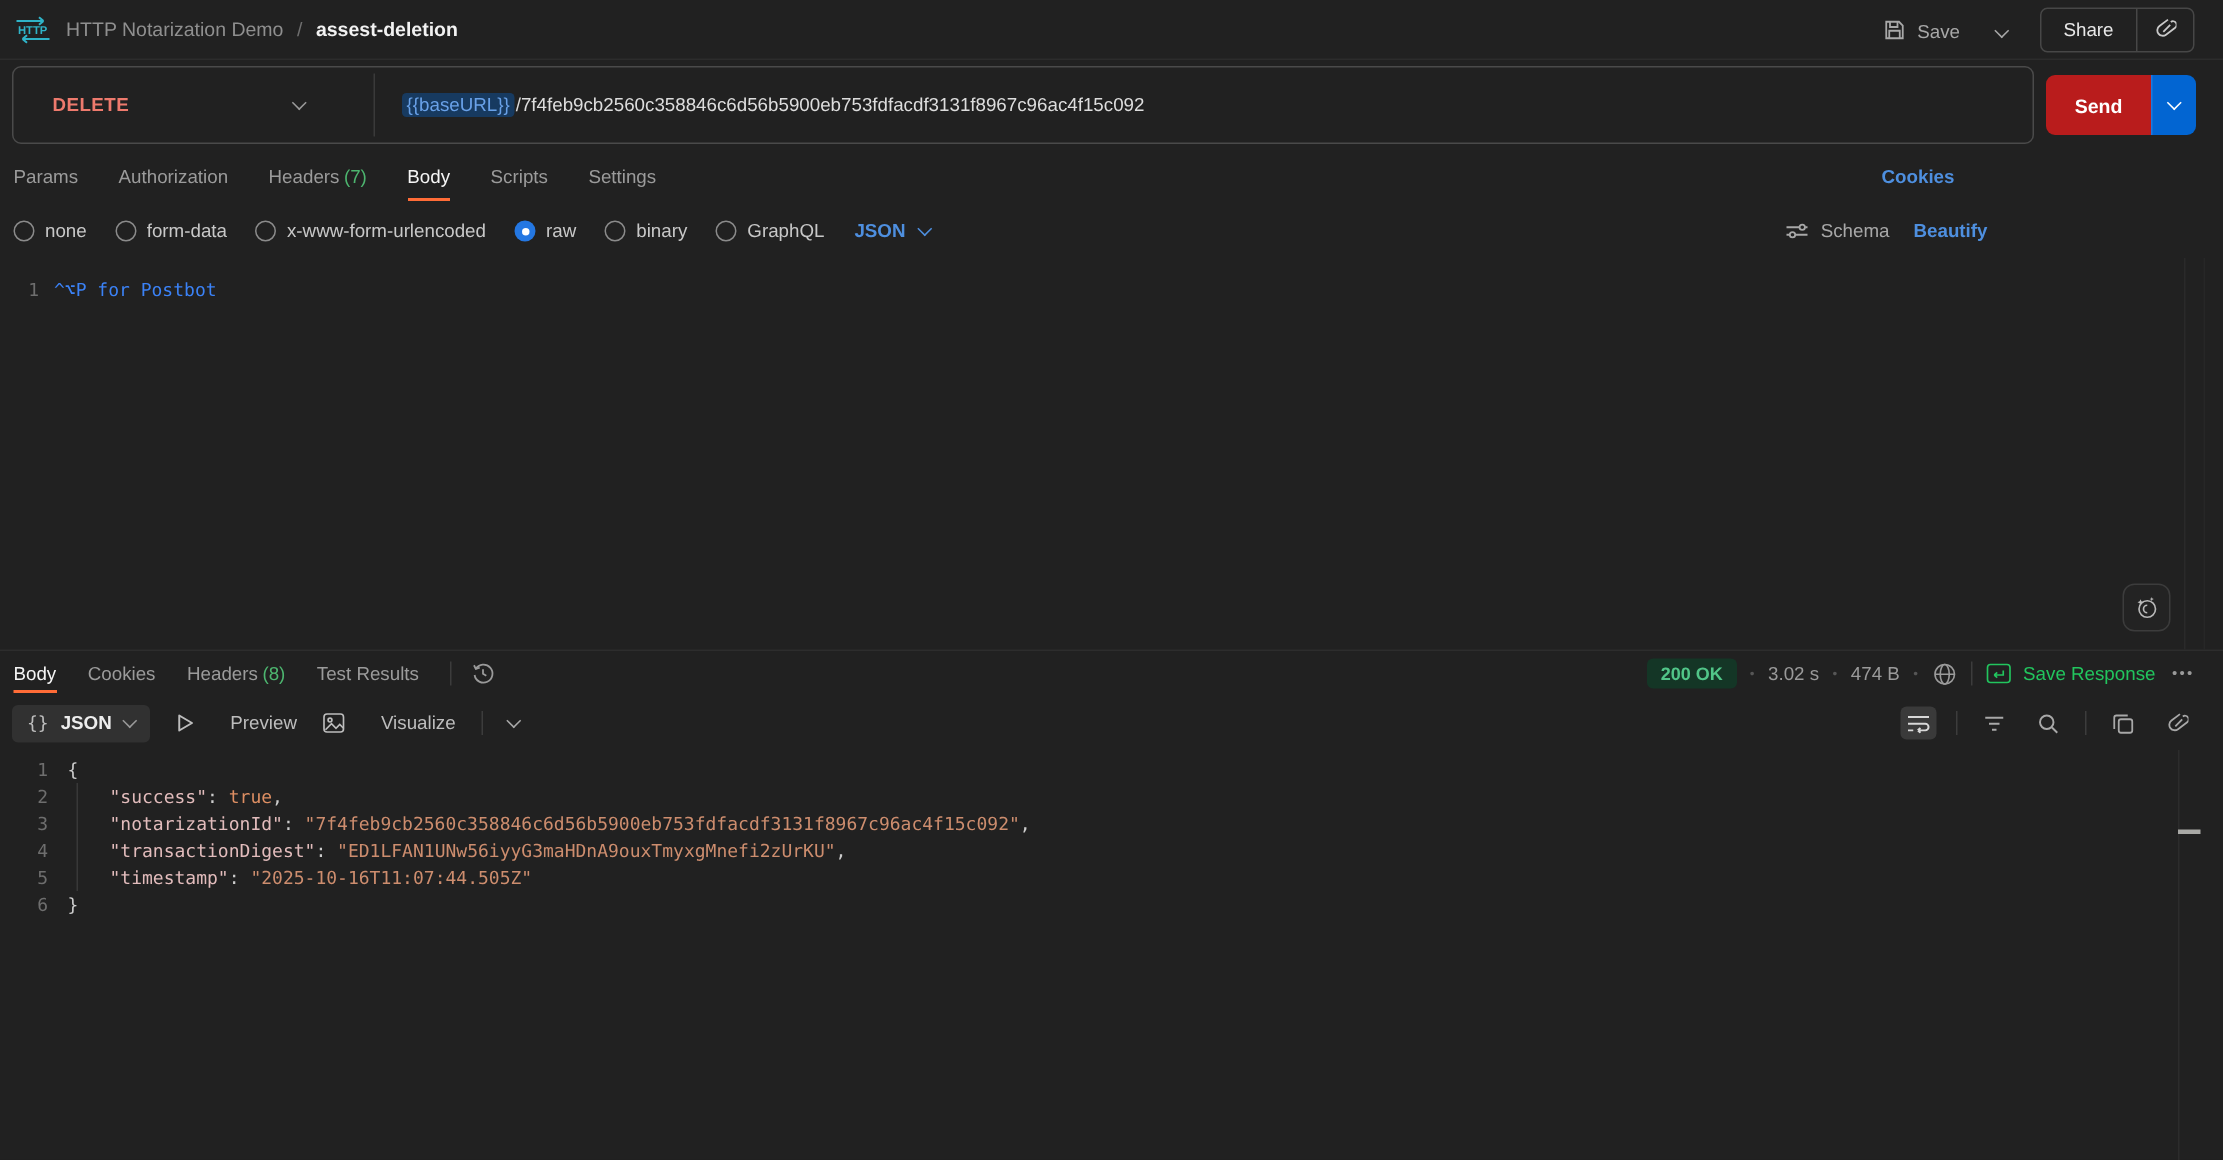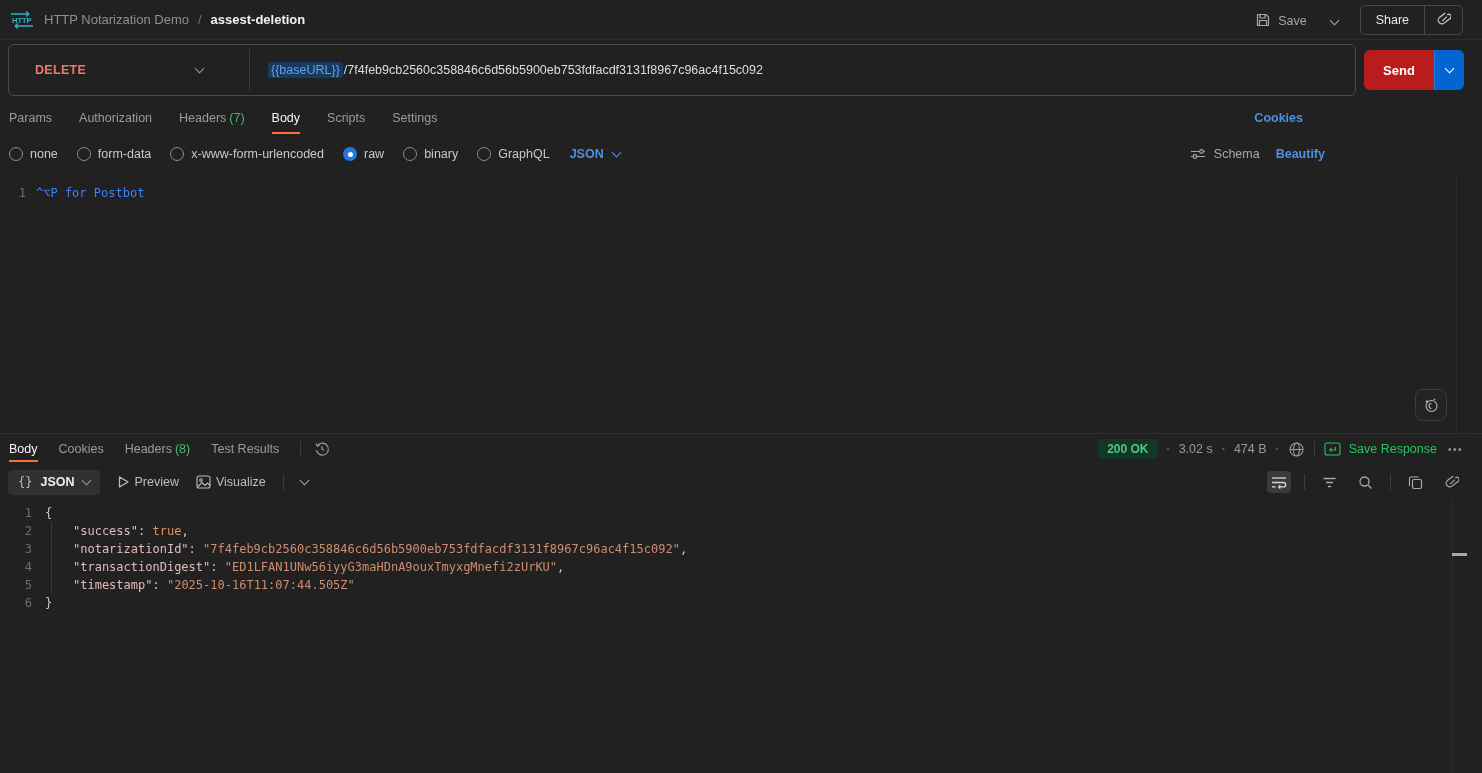--- a/index.html
+++ b/index.html
@@ -97,21 +97,21 @@
   .meta-txt { color:#9a9a9a; }
   .meta-icon { color:#9a9a9a; cursor:pointer; }
   .saveresp-btn { display:flex; align-items:center; gap:8px; color:#22c55e; cursor:pointer; }
   .more-btn { color:#9a9a9a; font-size:10px; letter-spacing:1.5px; cursor:pointer; margin-left:2px; }
 
   .resp-toolbar { height:36px; display:flex; align-items:center; padding:0 19px 0 8px; gap:17px; }
   .json-chip { display:flex; align-items:center; gap:8px; background:#313131; border-radius:4px;
     height:25px; padding:0 10px; cursor:pointer; }
   .json-chip .braces { color:#bdbdbd; font-family:"DejaVu Sans Mono", monospace; font-size:12px; }
   .json-chip .lbl { color:#ededed; font-weight:700; }
-  .tool-btn { display:flex; align-items:center; gap:5px; color:#bdbdbd; cursor:pointer; }
+  .tool-btn { display:flex; align-items:center; gap:24px; color:#bdbdbd; cursor:pointer; }
   .resp-toolbar-right { margin-left:auto; display:flex; align-items:center; gap:13px; }
   .icon-btn { color:#a8a8a8; cursor:pointer; padding:4px; border-radius:4px; }
   .icon-btn.active { background:#3a3a3a; color:#d8d8d8; }
 
   .resp-code { position:relative; font-family:"DejaVu Sans Mono", monospace; font-size:12px;
     line-height:18px; padding-top:4px; height:274px; }
   .code-line { display:flex; }
   .ln { flex:0 0 45px; text-align:right; color:#6e6e6e; padding-right:13px; }
   .ct { white-space:pre; color:#cccccc; }
   .ct .indent { display:inline-block; width:22px; margin-left:6px; border-left:1px solid #383838; height:18px; vertical-align:top; }

